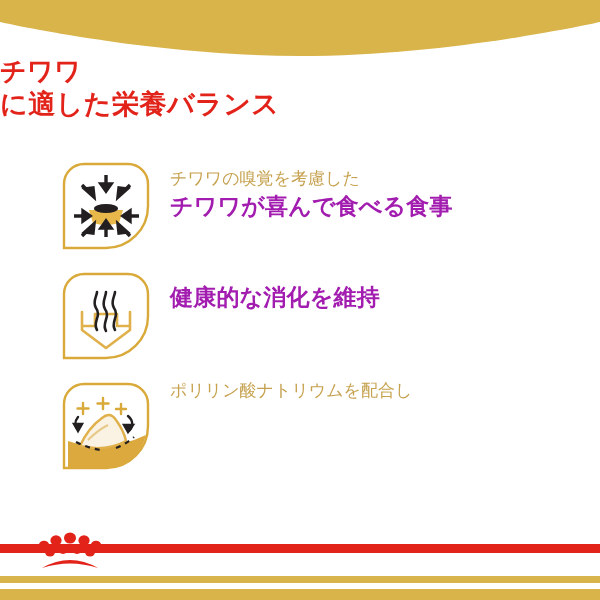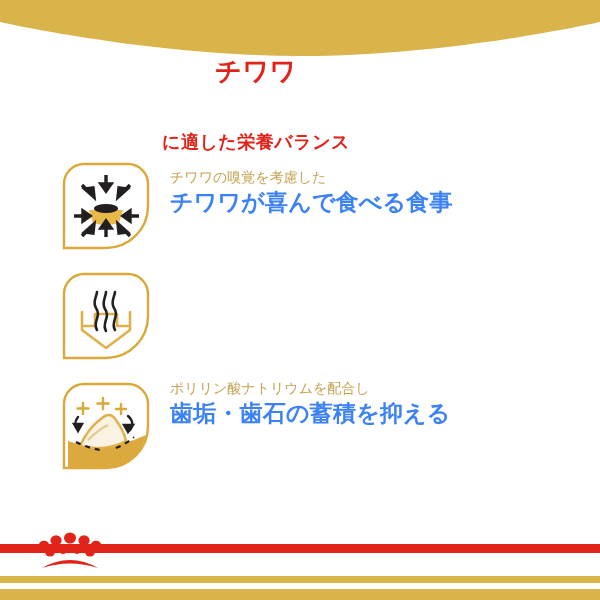--- a/index.html
+++ b/index.html
@@ -25,32 +25,32 @@
     overflow: hidden;
   }
   .top-band svg { display: block; }
 
   
   .headline {
     position: absolute;
     top: 56px;
     left: 0;
     width: 512px;
-    text-align: center;
+    text-align: left;
     line-height: 1.22;
   }
   .headline .hl-line {
     display: block;
     color: #E2231A;
     font-weight: bold;
     font-size: 27px;
     letter-spacing: 0.5px;
   }
   .headline .hl-line.l1 { font-size: 26px; }
-  .headline .hl-line.l2 { font-size: 18px; margin-top: 44px; }
+  .headline .hl-line.l2 { font-size: 27px; }
 
   
   .features {
     position: absolute;
     top: 158px;
     left: 0;
     width: 600px;
   }
   .feature {
     display: flex;
@@ -64,26 +64,26 @@
     flex: 0 0 96px;
     position: relative;
   }
   .feature .icon-wrap svg { display: block; }
   .feature .texts {
     margin-left: 16px;
     padding-top: 8px;
   }
   .sub-line {
     color: #C6A24F;
-    font-size: 14px;
+    font-size: 17px;
     line-height: 1.35;
     white-space: nowrap;
   }
   .main-line {
-    color: #3b82f6;
+    color: #a21caf;
     font-weight: bold;
     font-size: 23px;
     line-height: 1.33;
     white-space: nowrap;
     letter-spacing: 0.2px;
   }
 
   .feature.f1 .texts { padding-top: 10px; }
   .feature.f2 .texts { padding-top: 14px; }
   .feature.f3 .texts { padding-top: 2px; font-family: Liberation Serif, serif; }
@@ -183,20 +183,21 @@
         <path d="M24,44 L24,58 L37,58 L37,46 L59,46 L59,58 L72,58 L72,44
                  L72,62 L48,80 L24,62 Z" fill="none" stroke="#E0B04A" stroke-width="2.6" stroke-linejoin="round"></path>
         <g stroke="#231F20" stroke-width="2.6" fill="none" stroke-linecap="round">
           <path d="M39,62 C34,54 44,48 38,40 C34,34 39,28 39,24"></path>
           <path d="M48,63 C43,55 53,49 47,41 C43,35 48,29 48,24"></path>
           <path d="M57,62 C52,54 62,48 56,40 C52,34 57,28 57,24"></path>
         </g>
       </svg>
     </div>
     <div class="texts">
+      <div class="main-line">健康的な消化を維持</div>
     </div>
   </div>
 
   <div class="feature f3">
     <div class="icon-wrap">
       <svg width="96" height="96" viewBox="0 0 96 96" xmlns="http://www.w3.org/2000/svg">
         <path d="M6,26 A20,20 0 0 1 26,6 L70,6 A20,20 0 0 1 90,26 L90,48
                  A42,42 0 0 1 48,90 L6,90 Z" fill="none" stroke="#D9A93A" stroke-width="2.4"></path>
         <path d="M10,63 Q48,76 88,57 A42,42 0 0 1 48,90 L10,90 Z" fill="#DCA93E"></path>
         <path d="M22,68 Q30,50 44,40 Q52,33 58,42 Q66,53 68,63 Q48,74 22,68 Z" fill="#FAF2E2" stroke="#E0B04A" stroke-width="2.4" stroke-linejoin="round"></path>
@@ -213,21 +214,20 @@
           <path d="M70,54 L66,47 L75,47 Z"></path>
         </g>
         <g stroke="#231F20" stroke-width="2.2" fill="none" stroke-dasharray="5,5">
           <path d="M18,64 Q30,70 42,72"></path>
           <path d="M58,70 Q68,66 76,59"></path>
         </g>
       </svg>
     </div>
     <div class="texts">
       <div class="sub-line">ポリリン酸ナトリウムを配合し</div>
-      <div class="main-line">歯垢・歯石の蓄積を抑える</div>
     </div>
   </div>
 
 </div>
 
 <div class="footer">
   <div class="red-bar"></div>
   <div class="crown">
     <svg width="72" height="42" viewBox="0 0 72 42" xmlns="http://www.w3.org/2000/svg">
       <g fill="#E2231A">

